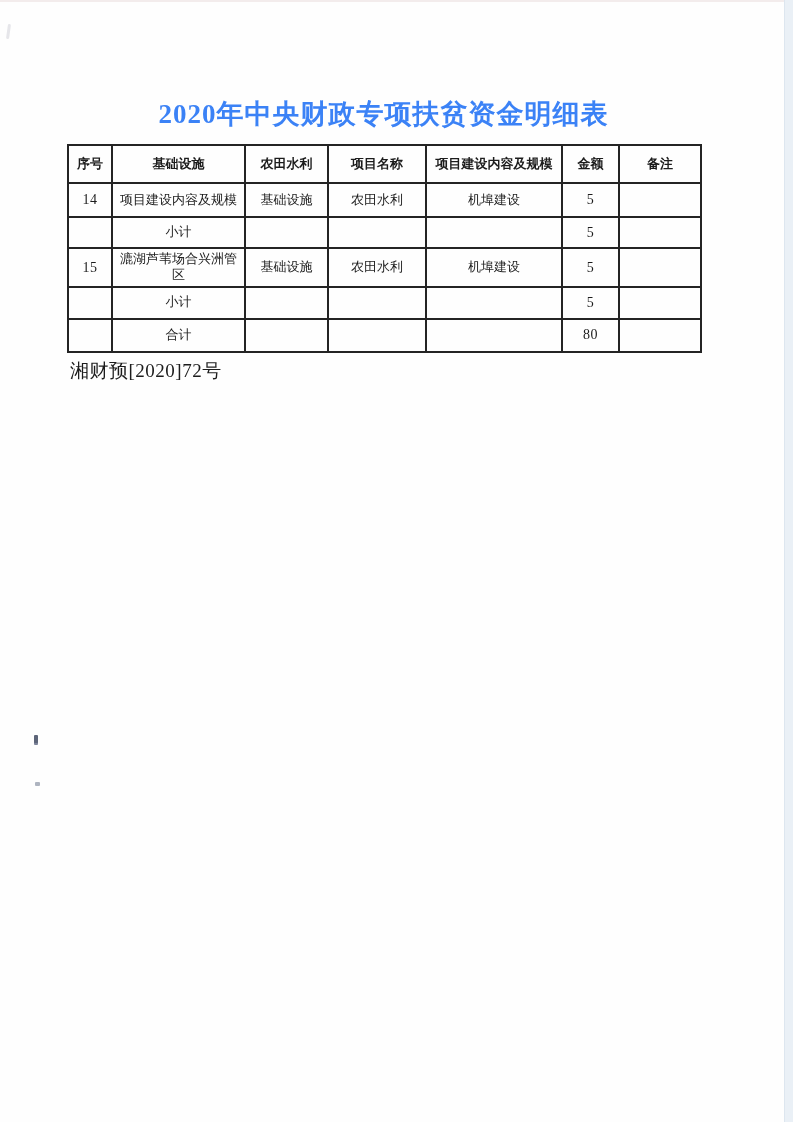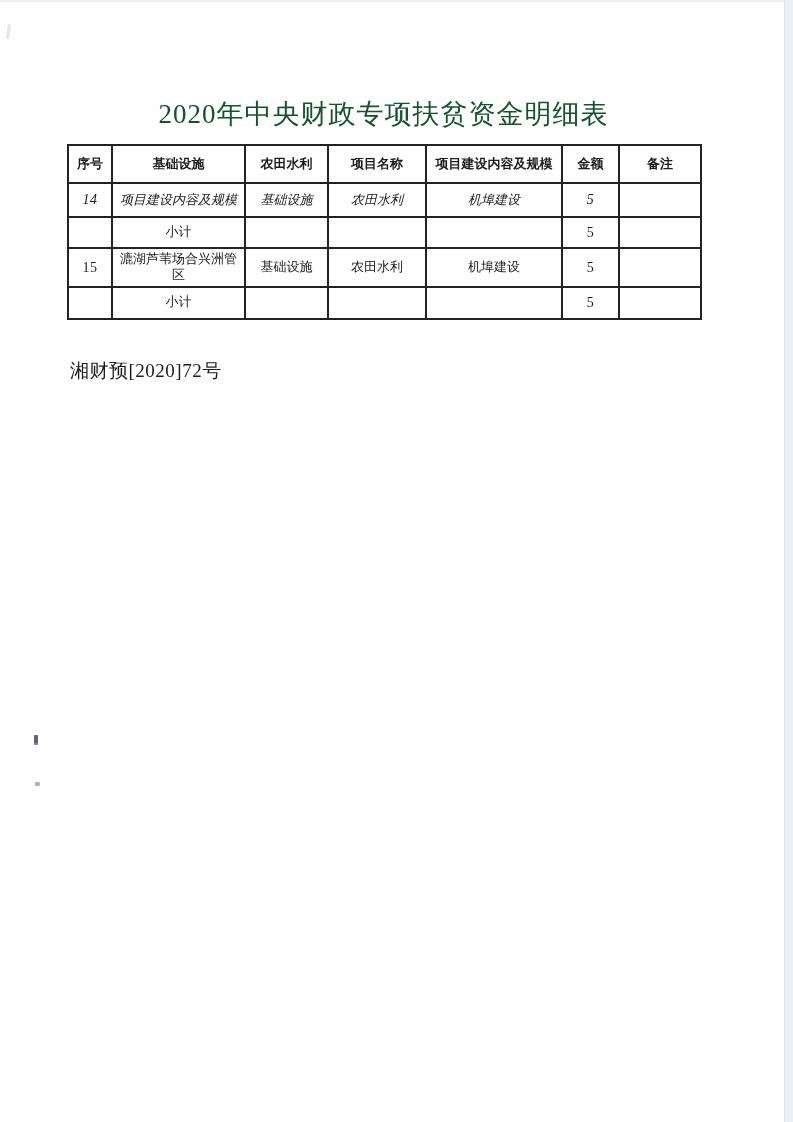--- a/index.html
+++ b/index.html
@@ -35,23 +35,23 @@
   .speck-2 {
     position: absolute; left: 35px; top: 782px; width: 5px; height: 4px;
     background: #9aa1b0; border-radius: 1px; opacity: 0.8;
   }
   
   .doc-title {
     position: absolute;
     left: 67px; top: 96px; width: 633px;
     text-align: center;
     font-size: 27px;
-    font-weight: normal;
+    font-weight: bold;
     letter-spacing: 1px;
-    color: #14532d;
+    color: #3b82f6;
   }
   
   .fund-table {
     position: absolute;
     left: 67px; top: 144px;
     width: 633px;
     border-collapse: collapse;
     table-layout: fixed;
     font-size: 13px;
   }
@@ -63,21 +63,21 @@
     line-height: 1.25;
     color: #1c1c1c;
     overflow: hidden;
   }
   .fund-table th {
     font-weight: bold;
     font-size: 13px;
     border-radius: 11px;
   }
   .row-header   { height: 38px; }
-  .row-item-1   { height: 34px; font-style: italic; }
+  .row-item-1   { height: 34px; }
   .row-sub-1    { height: 31px; }
   .row-item-2   { height: 36px; }
   .row-sub-2    { height: 32px; }
   .row-total    { height: 33px; }
   .cell-num { font-size: 14px; letter-spacing: 0.5px; }
   
   .footer-note {
     position: absolute;
     left: 70px; top: 358px;
     font-size: 19px;
@@ -149,18 +149,27 @@
       </tr>
       <tr class="row-sub-2">
         <td class="cell-num"></td>
         <td>小计</td>
         <td></td>
         <td></td>
         <td></td>
         <td class="cell-num">5</td>
         <td></td>
       </tr>
+      <tr class="row-total">
+        <td class="cell-num"></td>
+        <td>合计</td>
+        <td></td>
+        <td></td>
+        <td></td>
+        <td class="cell-num">80</td>
+        <td></td>
+      </tr>
     </tbody>
   </table>
 
   <div class="footer-note">湘财预[2020]72号</div>
 
 </div>
 
 </body></html>

